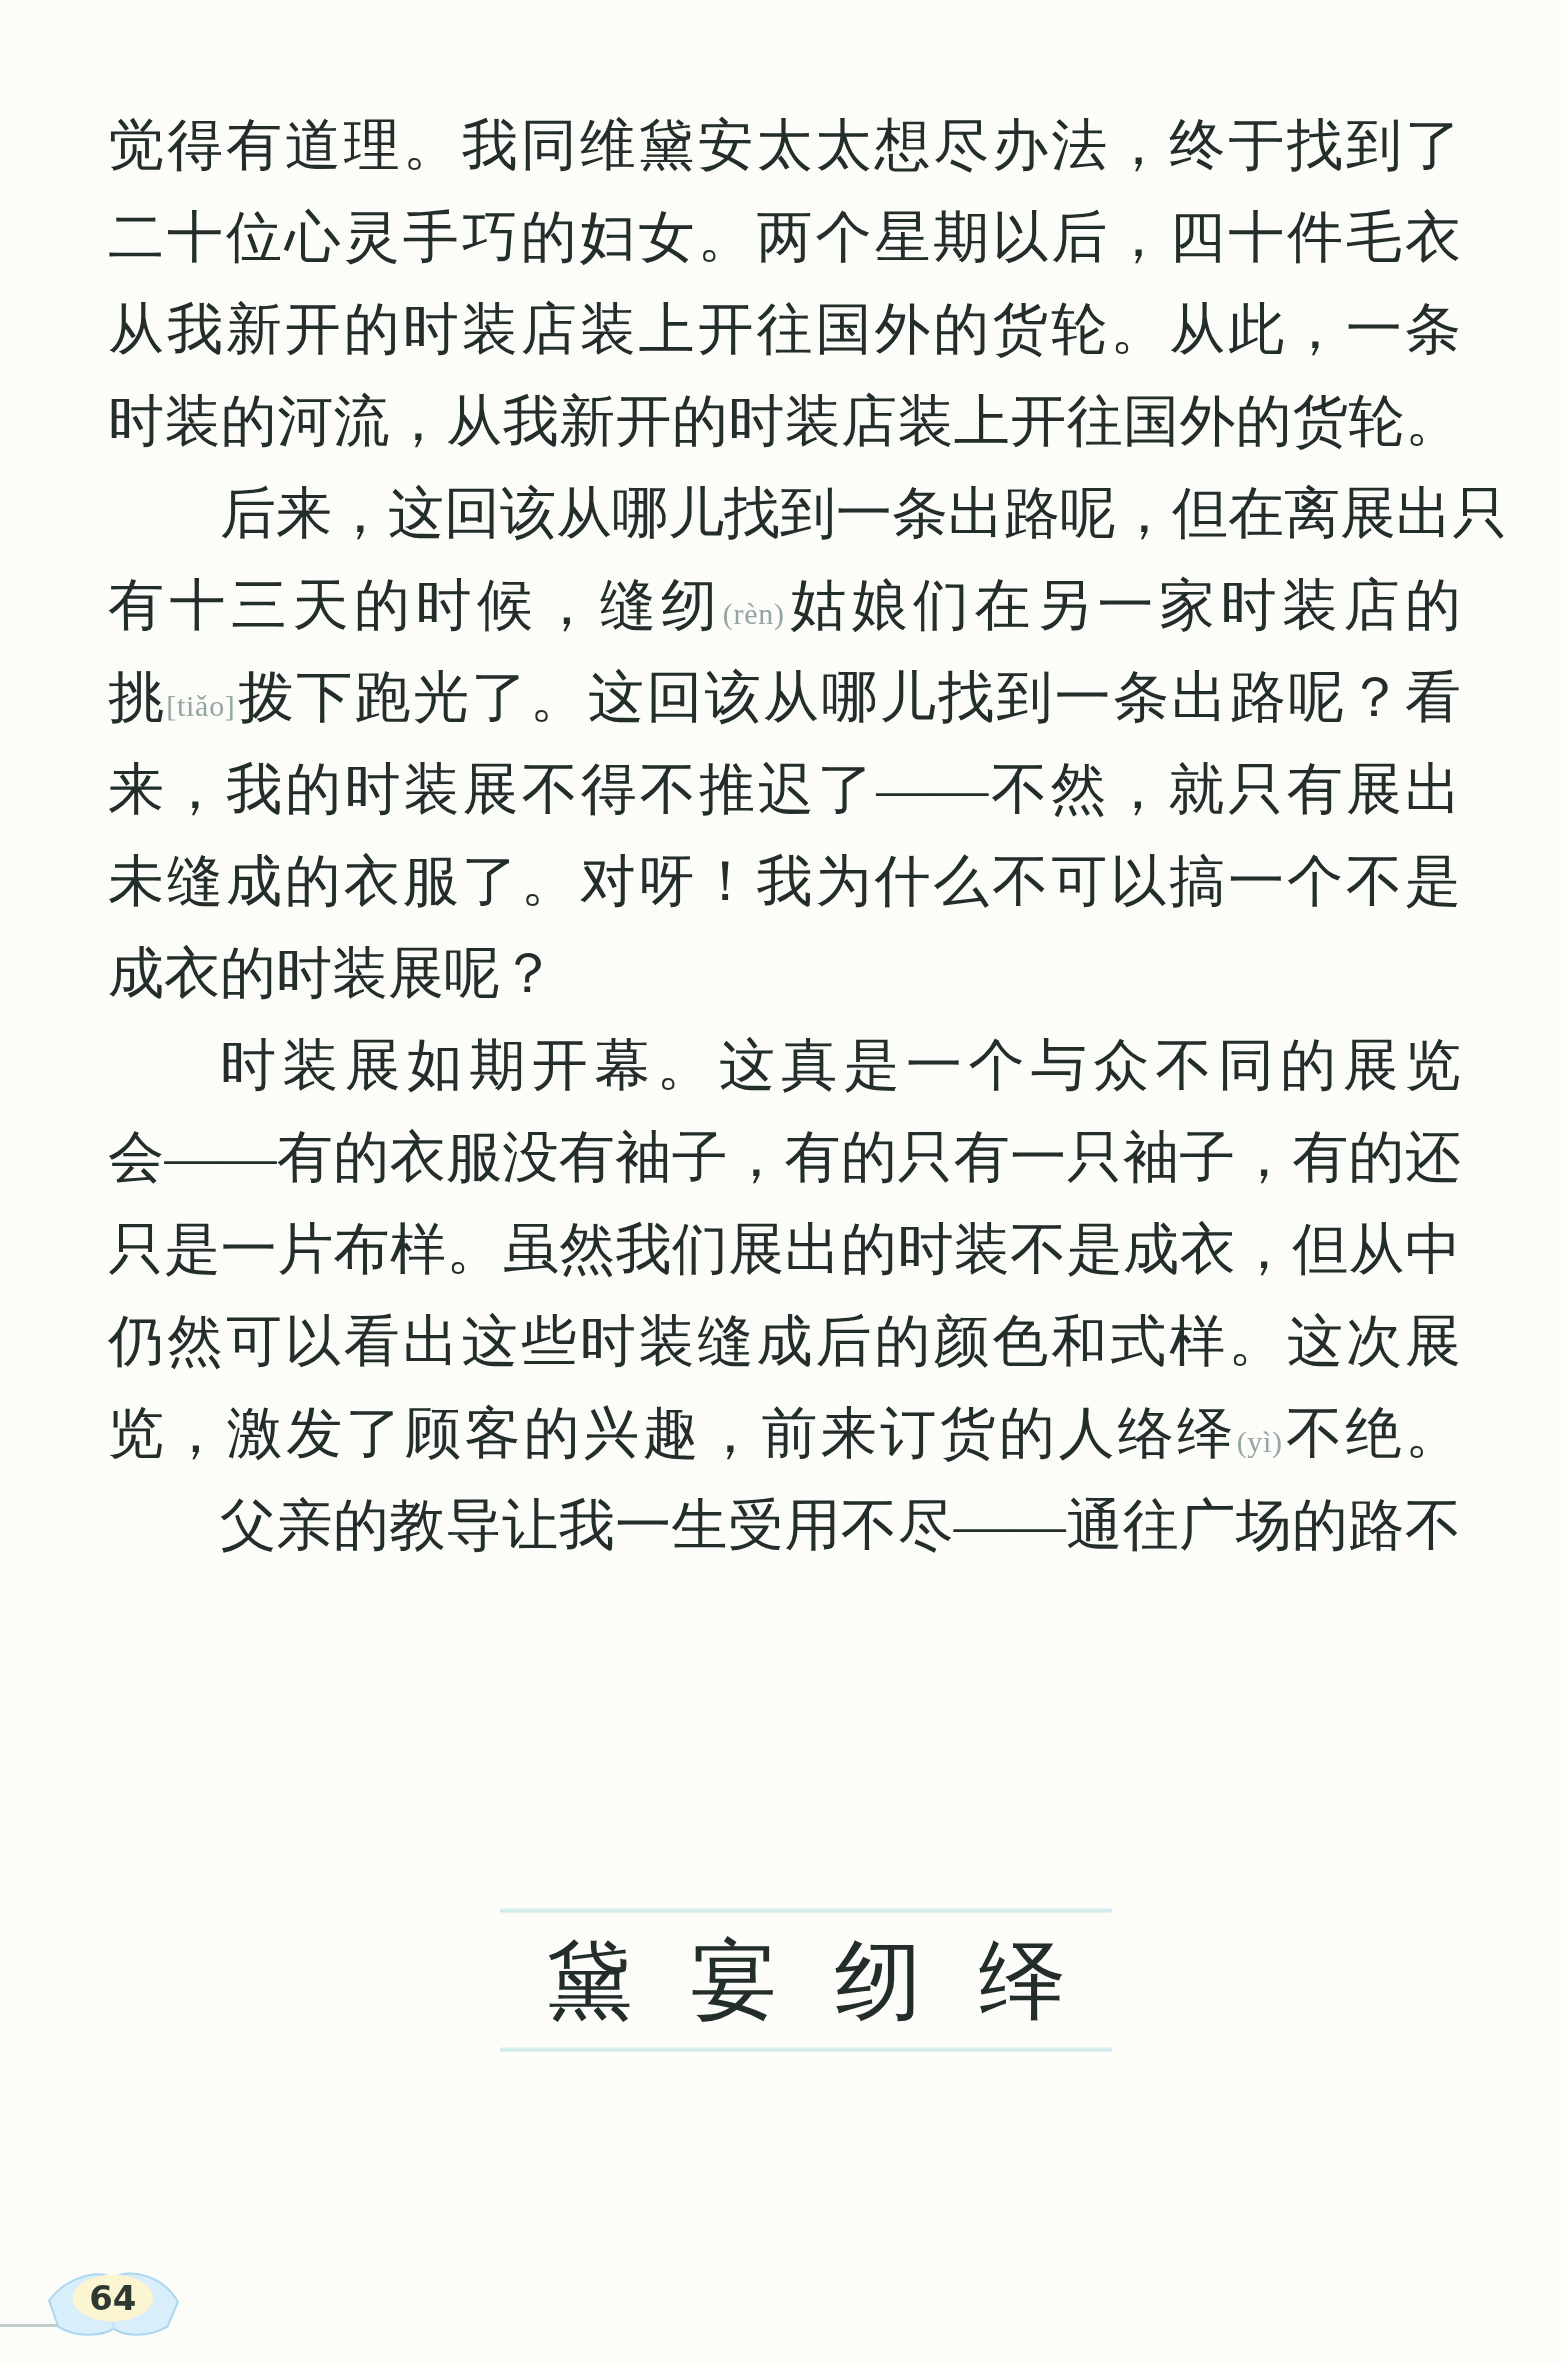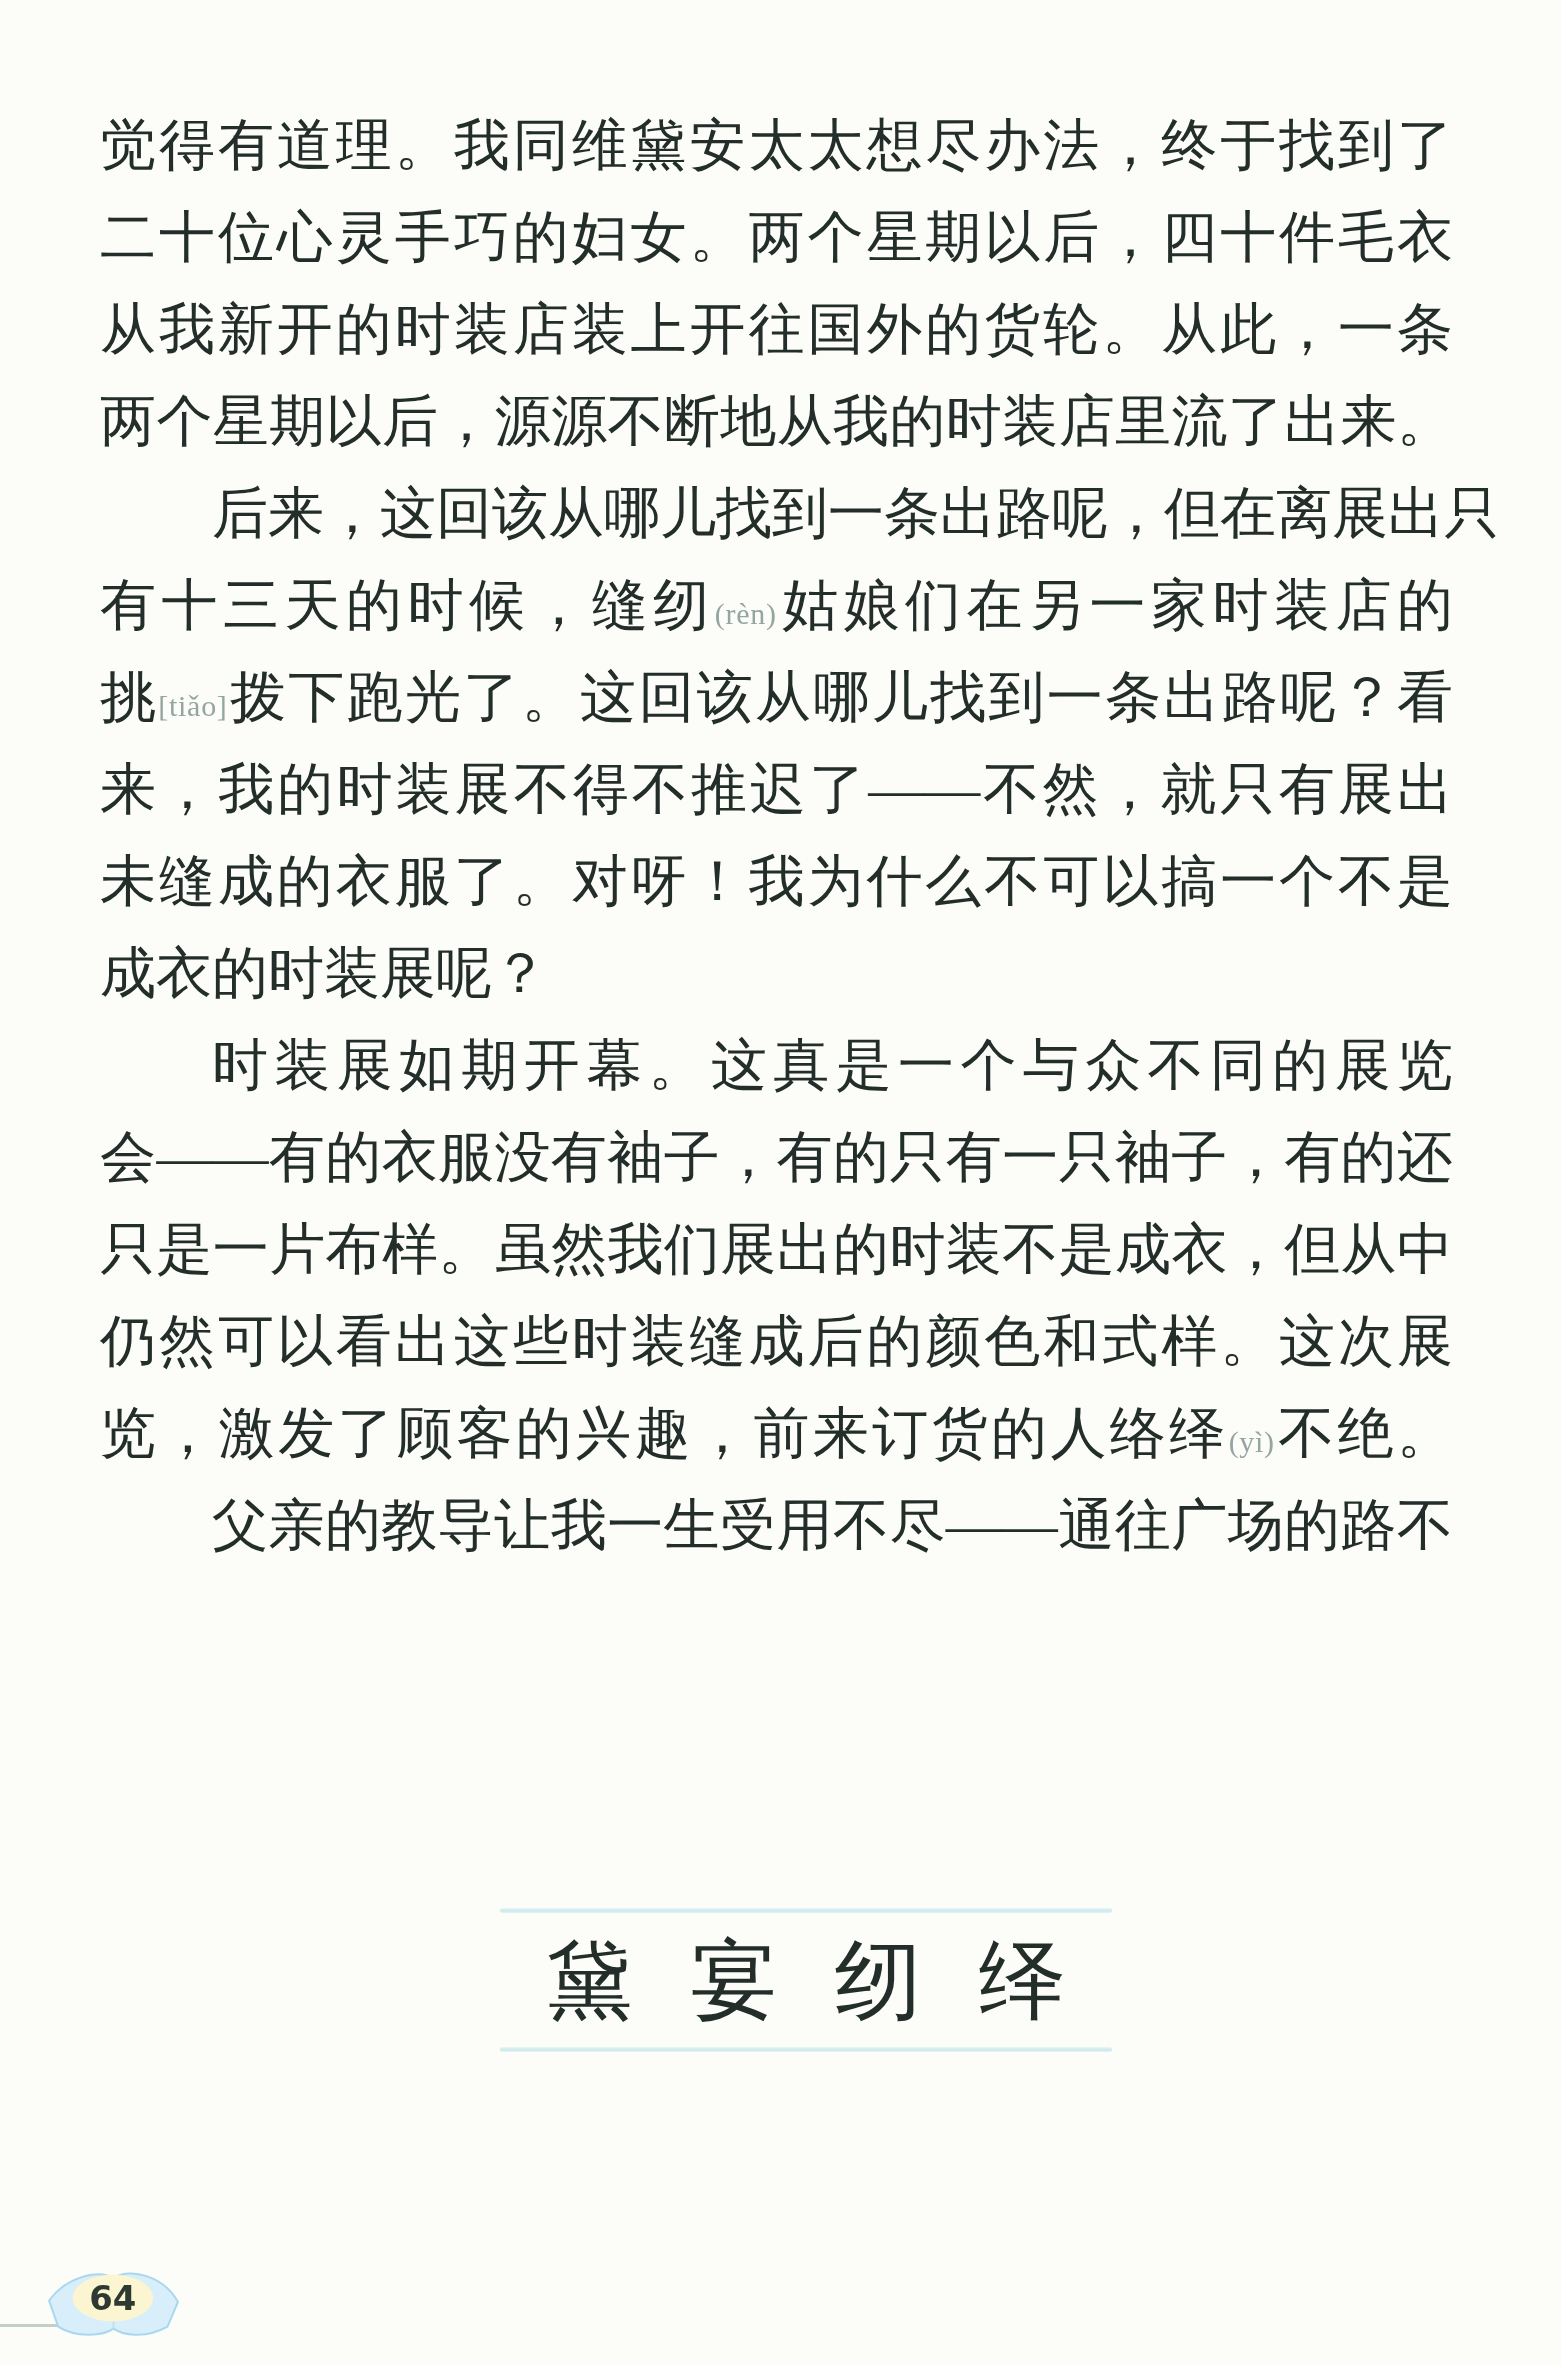--- a/index.html
+++ b/index.html
@@ -1,21 +1,21 @@
 <!DOCTYPE html>
 <html style="--paper: #fcfcf9; --text: #232e2b; --pinyin: #94a5a2; --guide: #cde9ea; --rule: #c3cdcb; --pagenum: #2e3a31; --book_fill: #d8eefa; --book_edge: #a9d8ee; --book_center: #fcf5d2;font-size:10.4px"><head>
 <meta charset="utf-8">
 <style>
   html,body{margin:0;padding:0;}
   body{
     width:1561px;height:2366px;position:relative;overflow:hidden;
     background:var(--paper,#fcfcf9);
     font-family:"Liberation Serif","DejaVu Serif",serif;
   }
-  .text-block{position:absolute;left:100px;top:99px;width:1353px;}
+  .text-block{position:absolute;left:108px;top:99px;width:1353px;}
   .line{
     height:92px;line-height:92px;font-size:56px;color:var(--text,#232e2b);
     text-align:justify;text-align-last:justify;white-space:nowrap;
   }
   .line.indent{padding-left:112px;}
   .line.short{text-align-last:left;}
   .pinyin{font-size:30px;color:var(--pinyin,#94a5a2);letter-spacing:0.7px;}
   .practice{position:absolute;left:500px;top:1908px;width:612px;height:144px;}
   .guide{
     position:absolute;left:0;width:100%;height:5.2px;border-radius:2.6px;
@@ -37,21 +37,21 @@
     font-weight:bold;font-size:52px;fill:var(--pagenum,#2e3a31);
   }
 </style>
 </head>
 <body>
 
 <div class="text-block">
     <div class="line"><span>觉得有道理。我同维黛安太太想尽办法，终于找到了</span></div>
     <div class="line"><span>二十位心灵手巧的妇女。两个星期以后，四十件毛衣</span></div>
     <div class="line"><span>从我新开的时装店装上开往国外的货轮。从此，一条</span></div>
-    <div class="line"><span>两个星期以后，源源不断地从我的时装店里流了出来。</span></div>
+    <div class="line"><span>时装的河流，从我新开的时装店装上开往国外的货轮。</span></div>
     <div class="line indent"><span>后来，这回该从哪儿找到一条出路呢，但在离展出只</span></div>
     <div class="line"><span>有十三天的时候，缝纫</span><span class="pinyin">(rèn)</span><span>姑娘们在另一家时装店的</span></div>
     <div class="line"><span>挑</span><span class="pinyin">[tiǎo]</span><span>拨下跑光了。这回该从哪儿找到一条出路呢？看</span></div>
     <div class="line"><span>来，我的时装展不得不推迟了——不然，就只有展出</span></div>
     <div class="line"><span>未缝成的衣服了。对呀！我为什么不可以搞一个不是</span></div>
     <div class="line short"><span>成衣的时装展呢？</span></div>
     <div class="line indent"><span>时装展如期开幕。这真是一个与众不同的展览</span></div>
     <div class="line"><span>会——有的衣服没有袖子，有的只有一只袖子，有的还</span></div>
     <div class="line"><span>只是一片布样。虽然我们展出的时装不是成衣，但从中</span></div>
     <div class="line"><span>仍然可以看出这些时装缝成后的颜色和式样。这次展</span></div>

